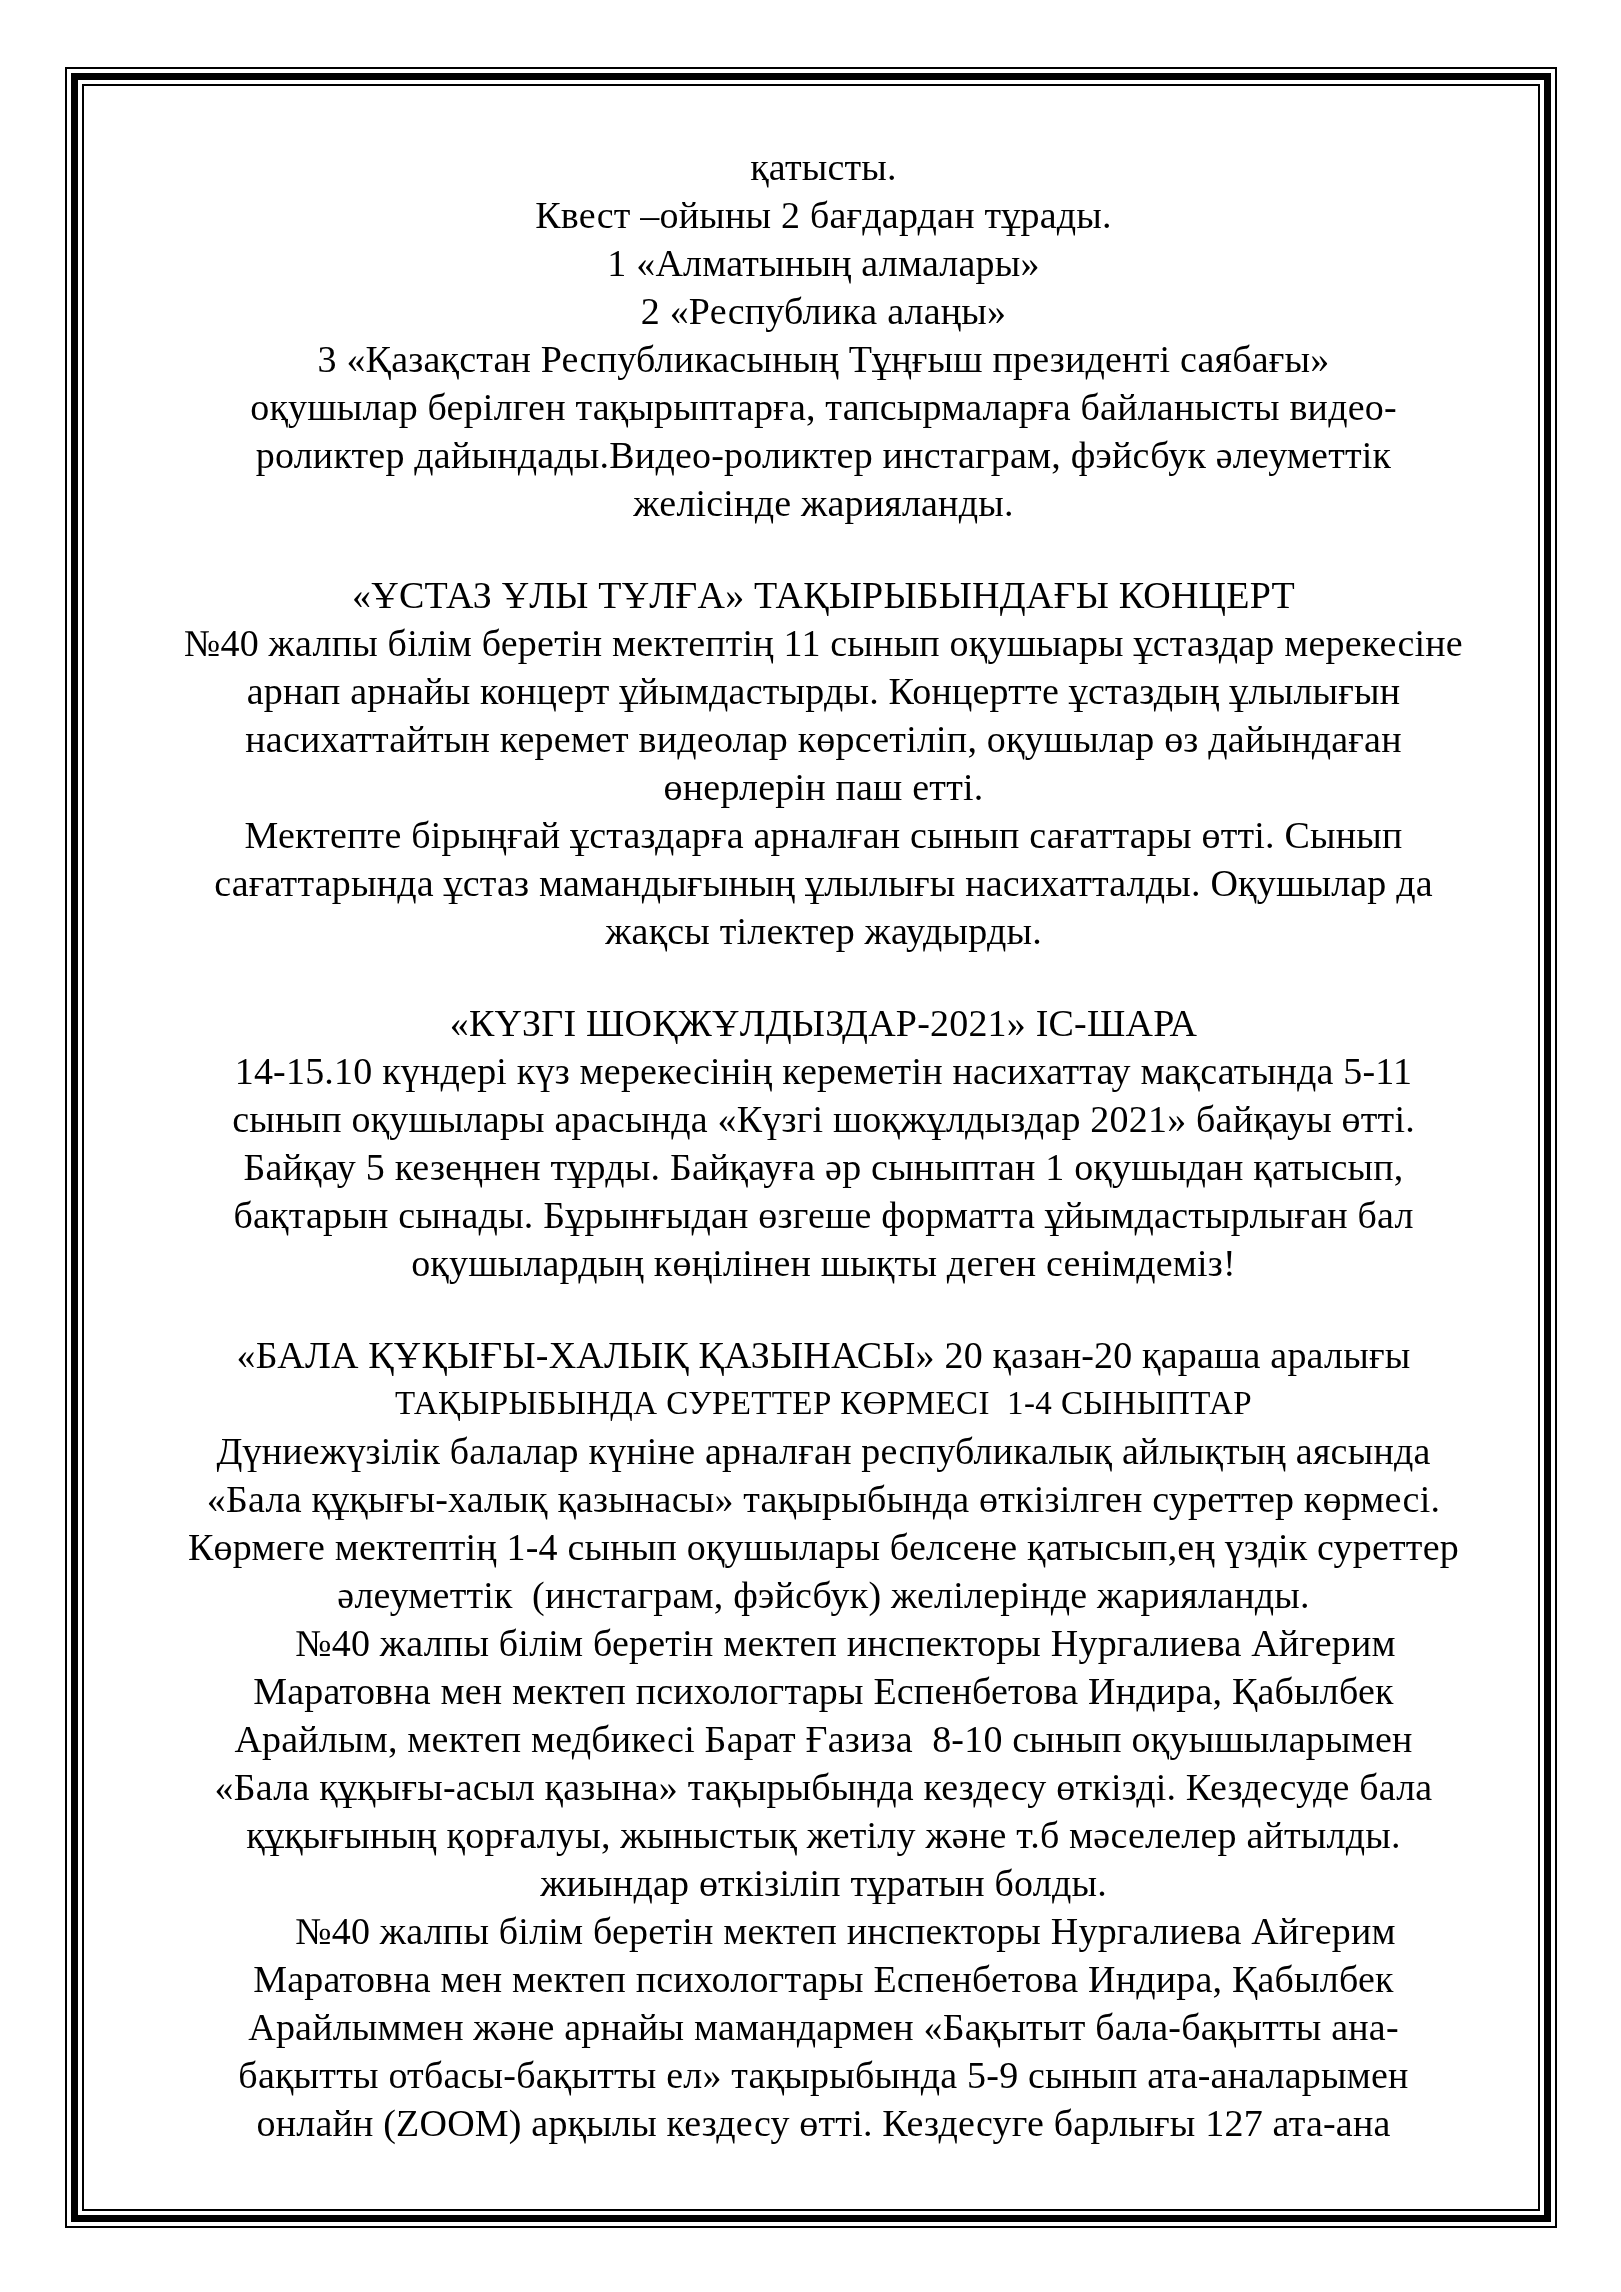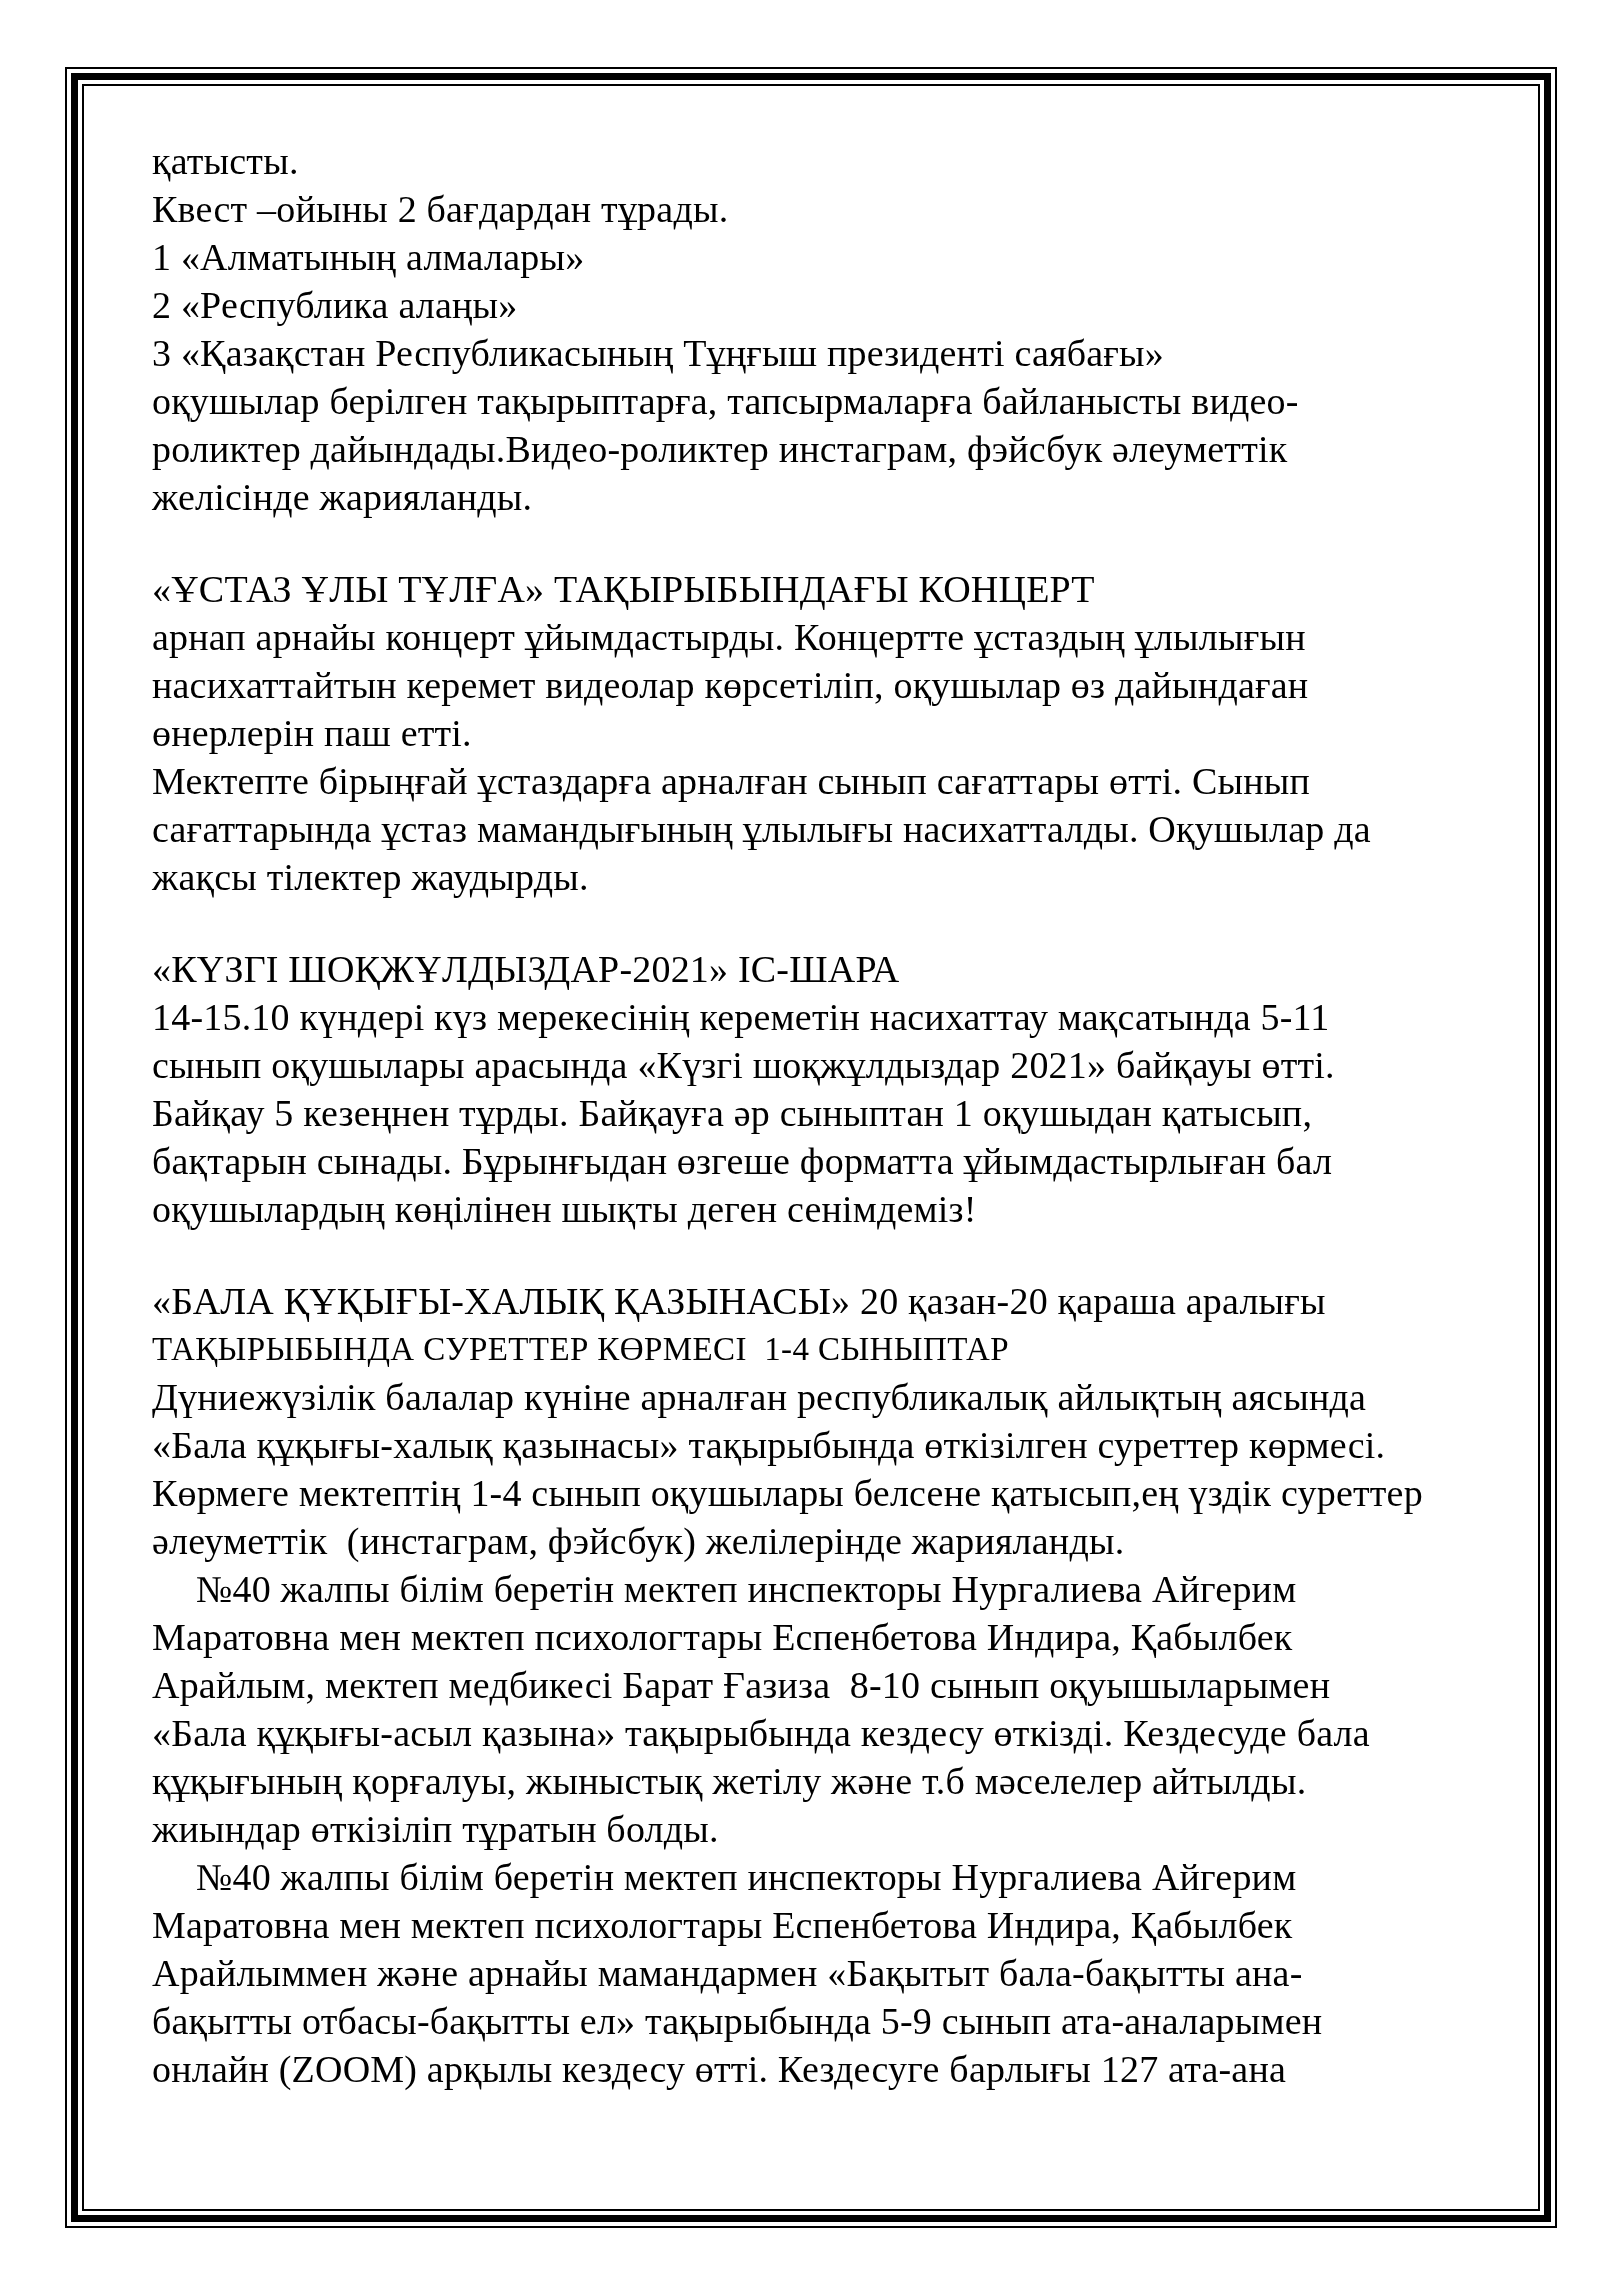--- a/index.html
+++ b/index.html
@@ -32,22 +32,23 @@
     border: 7.8px solid #000000;
   }
   .frame-inner {
     position: absolute;
     inset: 3.9px;
     border: 2.9px solid #000000;
   }
   .textblock {
     position: absolute;
     left: 152px;
-    top: 137px;
+    top: 143px;
     width: 1343px;
+    text-align: center;
   }
   .ln {
     margin: 0;
     padding: 0;
     font-size: 38px;
     line-height: 48px;
     white-space: pre;
     font-weight: normal;
     letter-spacing: 0.2px;
   }
@@ -76,20 +77,21 @@
   <div class="textblock">
     <p class="ln">қатысты.</p>
     <p class="ln">Квест –ойыны 2 бағдардан тұрады.</p>
     <p class="ln">1 «Алматының алмалары»</p>
     <p class="ln">2 «Республика алаңы»</p>
     <p class="ln">3 «Қазақстан Республикасының Тұңғыш президенті саябағы»</p>
     <p class="ln">оқушылар берілген тақырыптарға, тапсырмаларға байланысты видео-</p>
     <p class="ln">роликтер дайындады.Видео-роликтер инстаграм, фэйсбук әлеуметтік</p>
     <p class="ln">желісінде жарияланды.</p>
     <p class="ln bold">«ҰСТАЗ ҰЛЫ ТҰЛҒА» ТАҚЫРЫБЫНДАҒЫ КОНЦЕРТ</p>
+    <p class="ln">№40 жалпы білім беретін мектептің 11 сынып оқушыары ұстаздар мерекесіне</p>
     <p class="ln">арнап арнайы концерт ұйымдастырды. Концертте ұстаздың ұлылығын</p>
     <p class="ln">насихаттайтын керемет видеолар көрсетіліп, оқушылар өз дайындаған</p>
     <p class="ln">өнерлерін паш етті.</p>
     <p class="ln">Мектепте бірыңғай ұстаздарға арналған сынып сағаттары өтті. Сынып</p>
     <p class="ln">сағаттарында ұстаз мамандығының ұлылығы насихатталды. Оқушылар да</p>
     <p class="ln">жақсы тілектер жаудырды.</p>
     <p class="ln bold">«КҮЗГІ ШОҚЖҰЛДЫЗДАР-2021» ІС-ШАРА</p>
     <p class="ln">14-15.10 күндері күз мерекесінің кереметін насихаттау мақсатында 5-11</p>
     <p class="ln">сынып оқушылары арасында «Күзгі шоқжұлдыздар 2021» байқауы өтті.</p>
     <p class="ln">Байқау 5 кезеңнен тұрды. Байқауға әр сыныптан 1 оқушыдан қатысып,</p>

